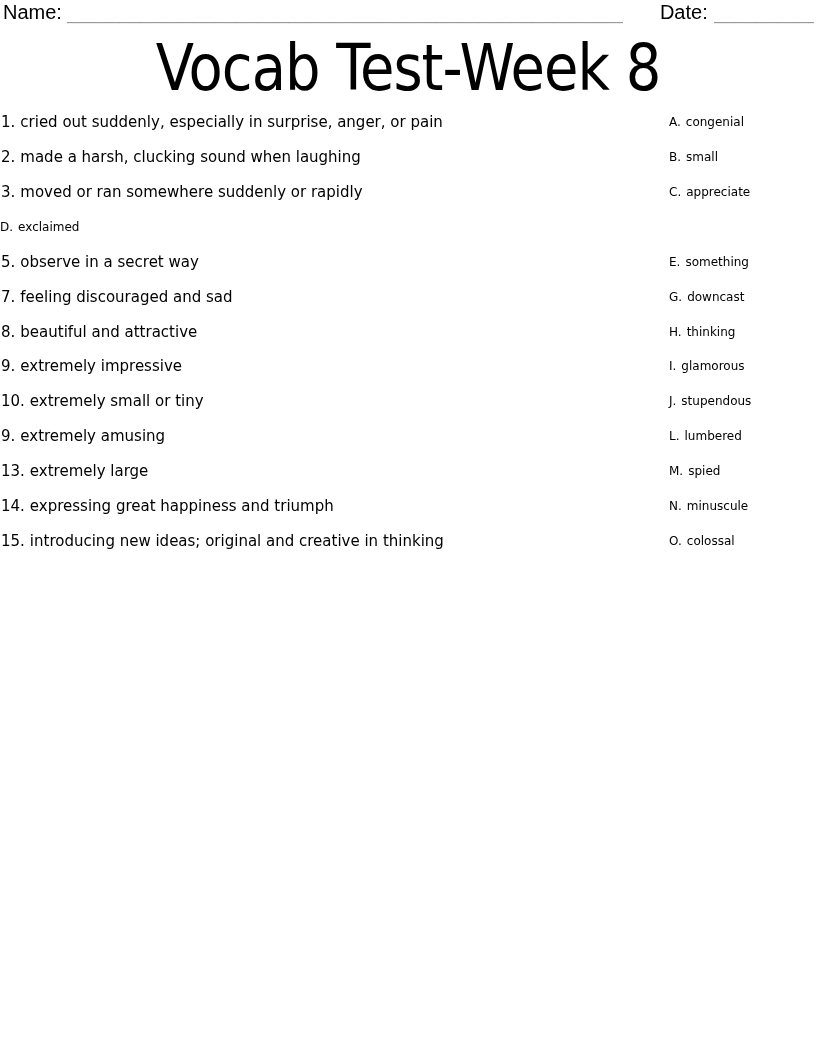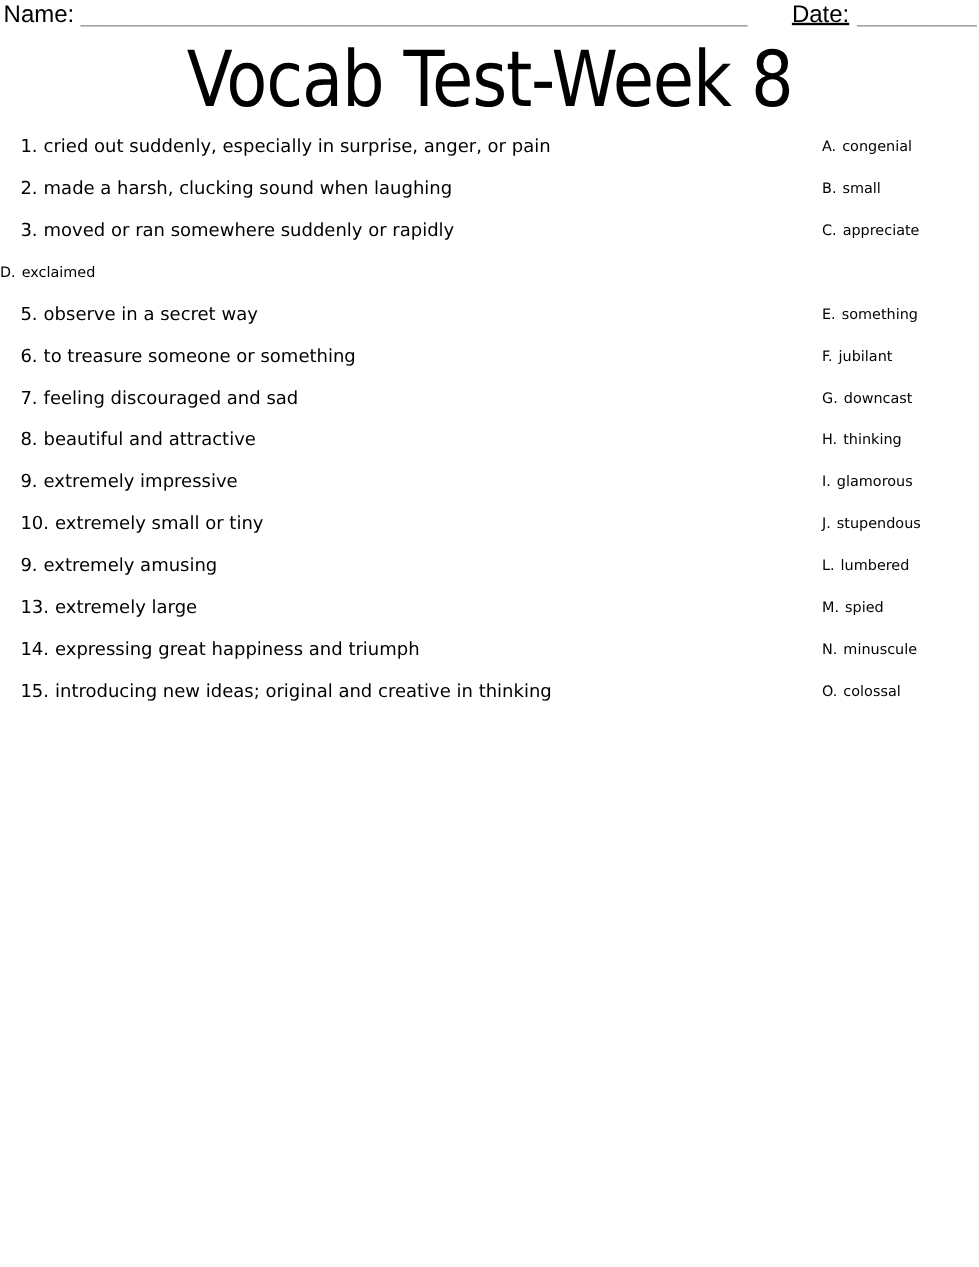--- a/index.html
+++ b/index.html
@@ -11,32 +11,32 @@
   .header {
     position:absolute; top:1px; left:3px; width:810px;
     display:flex; align-items:baseline;
     font-family:"Liberation Sans", sans-serif; font-size:20px; color:#000;
   }
   .blank-line {
     color:#9b9b9b; overflow:hidden; white-space:nowrap;
     font-size:19px; letter-spacing:0;
   }
   .name-line { flex:0 0 556px; margin-left:5px; }
-  .date-label { margin-left:37px;text-decoration:underline; }
+  .date-label { margin-left:37px; }
   .date-line { flex:0 0 100px; margin-left:6px; }
   .title {
     position:absolute; top:30px; left:0; width:816px; margin:0;
     text-align:center; font-size:56px; font-weight:400; color:#000;
     letter-spacing:-1px;
     transform:scaleY(1.15); transform-origin:50% 0;
     font-family:"DejaVu Sans", sans-serif;
   }
   .match-grid { position:absolute; top:105px; left:0; width:816px; }
   .row { display:flex; align-items:center; height:34.87px; }
-  .q-cell { flex:0 0 668px; padding-left:17px; font-size:15px; white-space:nowrap; }
+  .q-cell { flex:0 0 668px; padding-left:1px; font-size:15px; white-space:nowrap; }
   .a-cell { font-size:12px; white-space:nowrap; }
   .q-num, .a-letter { margin-right:5px; }
 </style>
 </head>
 <body>
 
 <div class="page">
 
   <div class="header">
     <span class="name-label">Name:</span>
@@ -61,24 +61,20 @@
         <div class="a-cell"><span class="a-letter">C.</span><span class="a-word">appreciate</span></div>
       </div>
       <div class="row">
         <div class="a-cell"><span class="a-letter">D.</span><span class="a-word">exclaimed</span></div>
       </div>
       <div class="row">
         <div class="q-cell"><span class="q-num">5.</span><span class="q-text">observe in a secret way</span></div>
         <div class="a-cell"><span class="a-letter">E.</span><span class="a-word">something</span></div>
       </div>
       <div class="row">
-        <div class="q-cell"><span class="q-num">6.</span><span class="q-text">to treasure someone or something</span></div>
-        <div class="a-cell"><span class="a-letter">F.</span><span class="a-word">jubilant</span></div>
-      </div>
-      <div class="row">
         <div class="q-cell"><span class="q-num">7.</span><span class="q-text">feeling discouraged and sad</span></div>
         <div class="a-cell"><span class="a-letter">G.</span><span class="a-word">downcast</span></div>
       </div>
       <div class="row">
         <div class="q-cell"><span class="q-num">8.</span><span class="q-text">beautiful and attractive</span></div>
         <div class="a-cell"><span class="a-letter">H.</span><span class="a-word">thinking</span></div>
       </div>
       <div class="row">
         <div class="q-cell"><span class="q-num">9.</span><span class="q-text">extremely impressive</span></div>
         <div class="a-cell"><span class="a-letter">I.</span><span class="a-word">glamorous</span></div>

